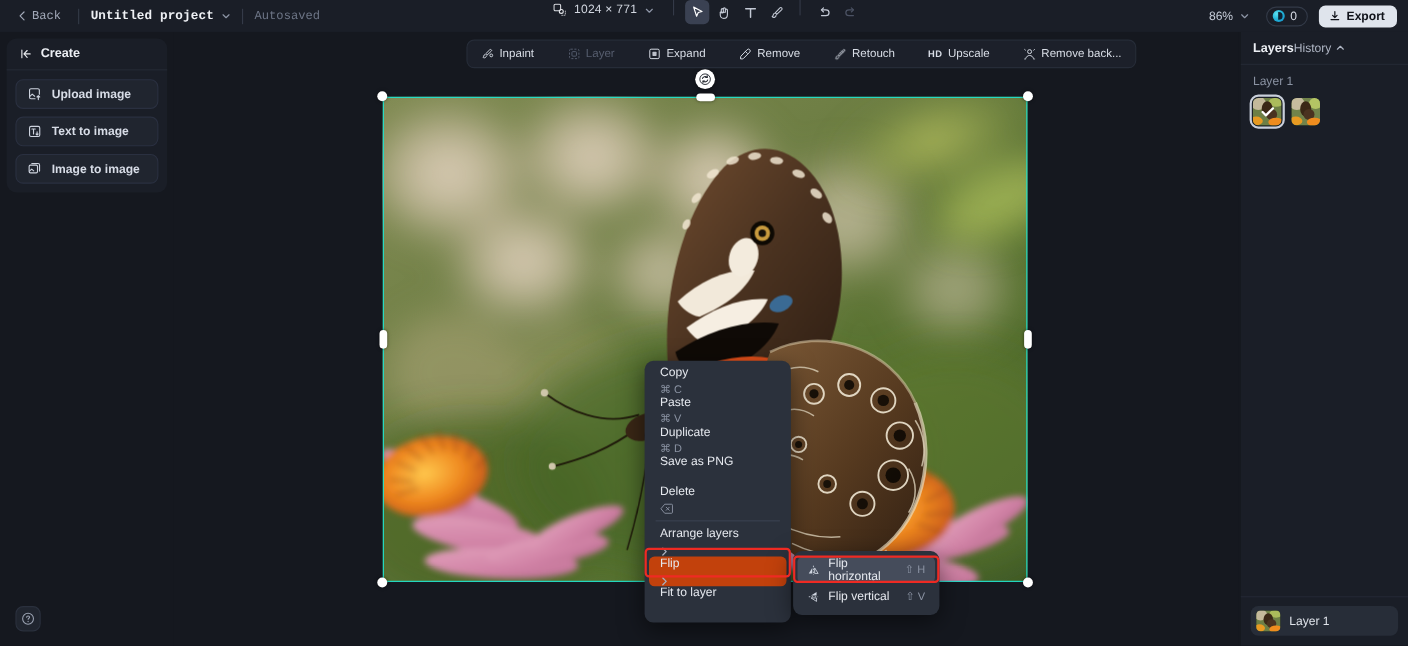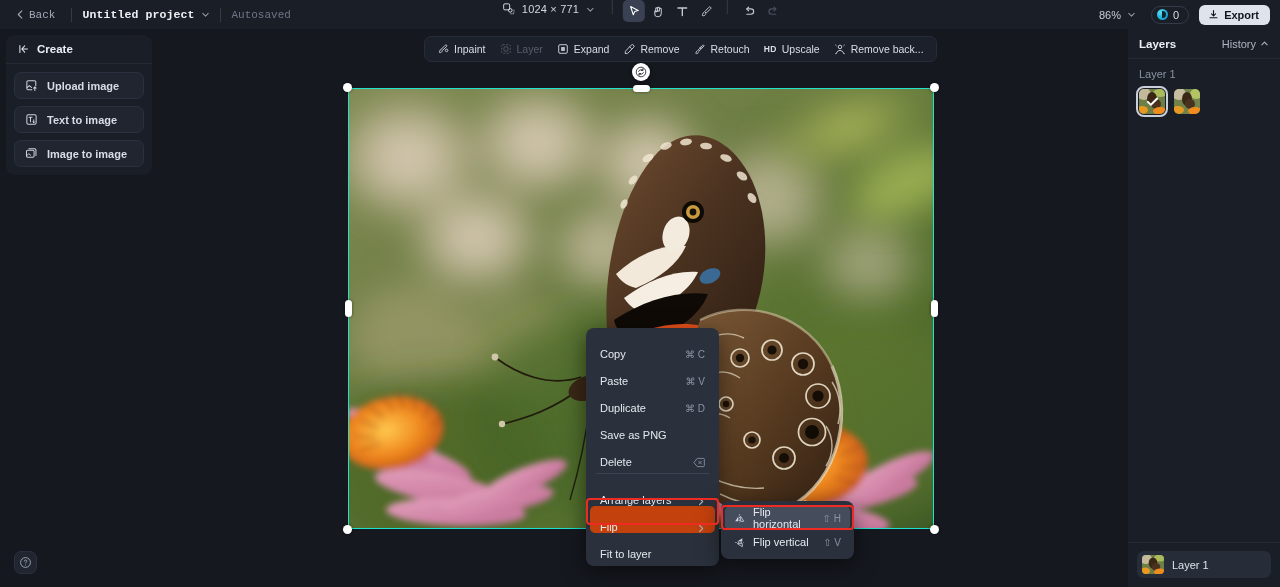--- a/index.html
+++ b/index.html
@@ -110,21 +110,21 @@
   
   #canvas-area {
     position: absolute; left: 158px; top: 29px;
     width: 968px; height: 558px;
     background: #15181f; overflow: hidden;
   }
 
   
   #edit-toolbar {
     position: absolute; left: 266px; top: 7px;
-    height: 25px; display: flex; align-items: center; gap: 0;
+    height: 25px; display: flex; align-items: center; gap: 16px;
     background: #1c202a; border: 1px solid #262c38; border-radius: 7px;
     padding: 12px 5px; z-index: 25; justify-content: center;
   }
   .et-btn {
     display: flex; align-items: center; gap: 5px;
     font-size: 10.5px; color: #d8dde6;
     padding: 3px 7px; border-radius: 5px; cursor: pointer; white-space: nowrap;
   }
   .et-btn.disabled { color: #565d6e; cursor: default; }
   .hd-badge { font-size: 8.5px; font-weight: bold; letter-spacing: .4px; }
@@ -167,23 +167,23 @@
 
   
   #ctx-menu {
     position: absolute; left: 586px; top: 328px; width: 133px;
     background: #2b313c; border-radius: 8px;
     padding: 5px 0 6px 0;
     box-shadow: 0 6px 22px rgba(0,0,0,.5);
     z-index: 60;
   }
   .cm-item {
-    height: 27px; display: flex; align-items: flex-end;
+    height: 27px; display: flex; align-items: flex-start;
     padding: 0 10px; margin: 0 4px; border-radius: 5px;
-    font-size: 11px; color: #e5e8ee; cursor: pointer;
+    font-size: 11px; color: #e5e8ee; cursor: pointer; flex-direction: column;
   }
   .cm-item .lbl { flex: 1; }
   .cm-item .sc { font-size: 10px; color: #8b93a3; display: flex; align-items: center; gap: 2px; }
   .cm-item .chev { color: #aab1bf; display:flex; }
   .cm-sep { height: 1px; background: #3b4250; margin: 5px 10px; }
   .cm-item.highlight { background: #c2410c; }
   .ann-box {
     position: absolute; border: 2px solid #ef2a23; border-radius: 4px;
     pointer-events: none; z-index: 80;
   }
@@ -205,21 +205,21 @@
   .sm-item .lbl { flex: 1; }
   .sm-item .sc { font-size: 10px; color: #8b93a3; }
 
   
   #right-panel {
     position: absolute; right: 0; top: 29px; width: 152px; height: 558px;
     background: #1a1e27;
     z-index: 20; display: flex; flex-direction: column;
   }
   .rp-head {
-    height: 30px; display: flex; align-items: center; justify-content: space-between;
+    height: 30px; display: flex; align-items: center; 
     padding: 0 11px; border-bottom: 1px solid #242935;
   }
   .rp-title { font-size: 11.5px; font-weight: bold; color: #eceff4; }
   .rp-history { font-size: 11px; color: #aeb5c3; display: flex; align-items: center; gap: 4px; cursor: pointer; }
   .rp-body { flex: 1; padding: 9px 11px 0 11px; }
   .layer-group-title { font-size: 11px; color: #8b93a3; margin-bottom: 9px; }
   .thumb-row { display: flex; gap: 9px; }
   .thumb {
     width: 26px; height: 25px; border-radius: 5px; overflow: hidden;
     position: relative; cursor: pointer; background:#3c4a28;

